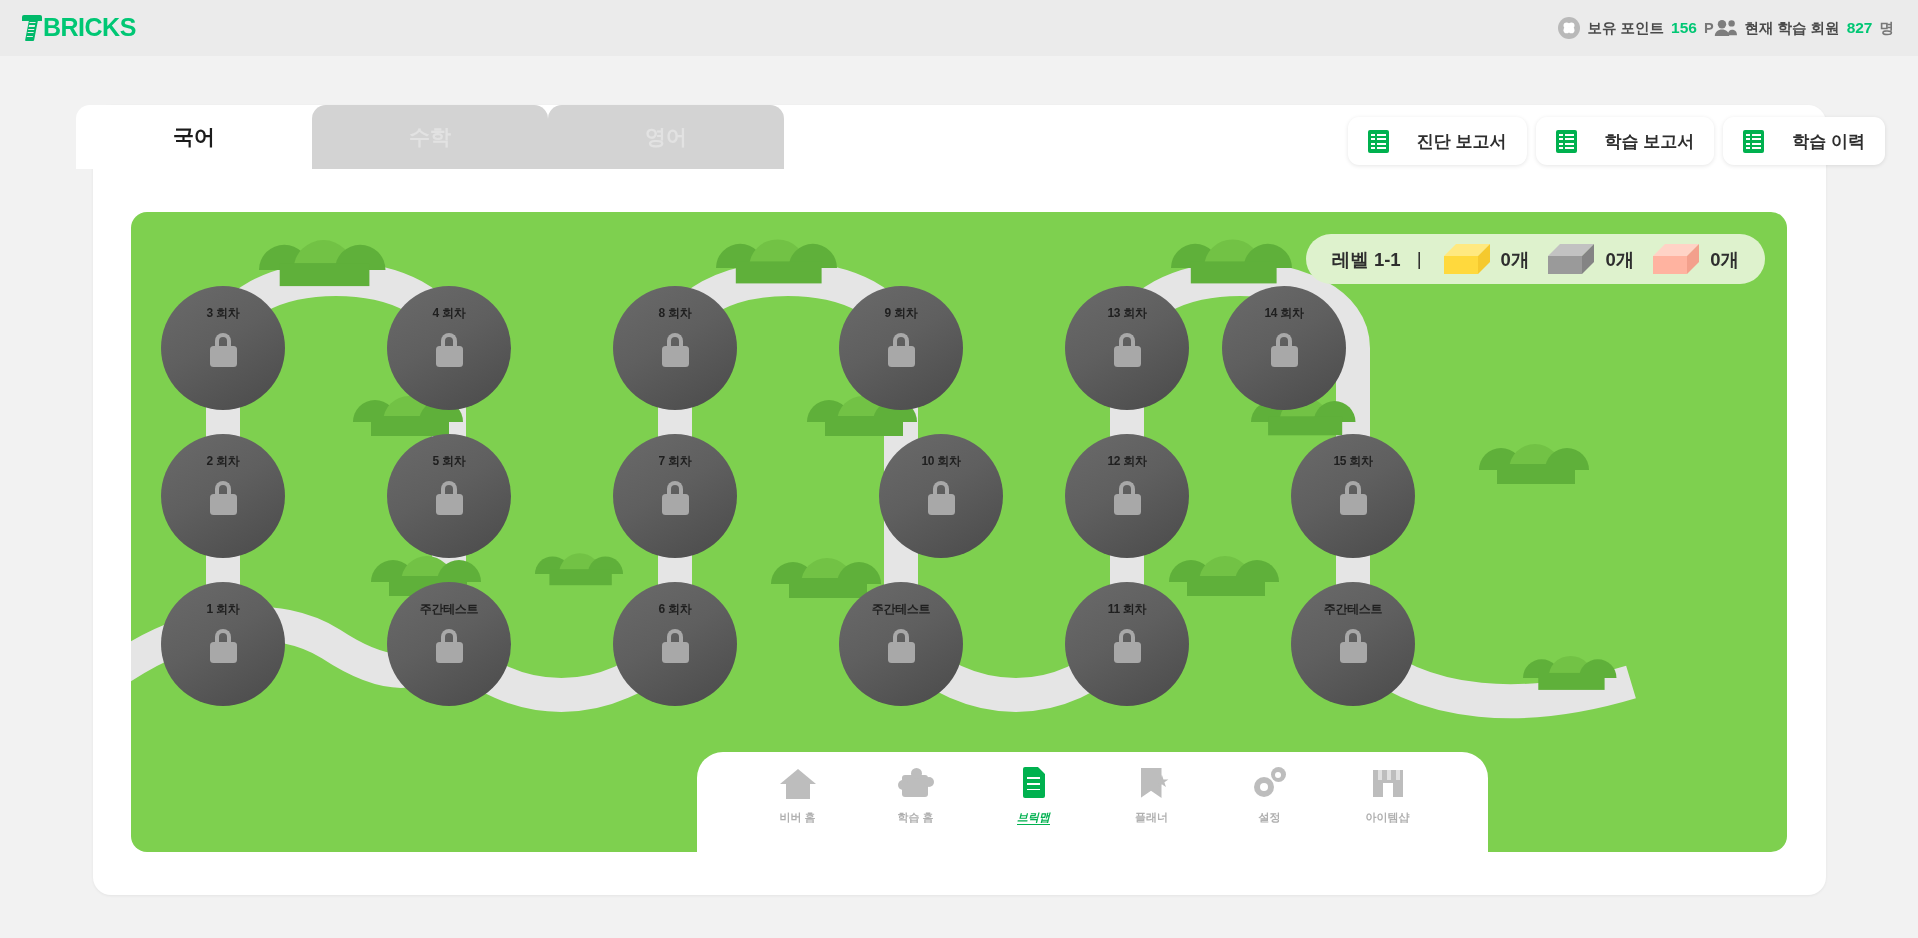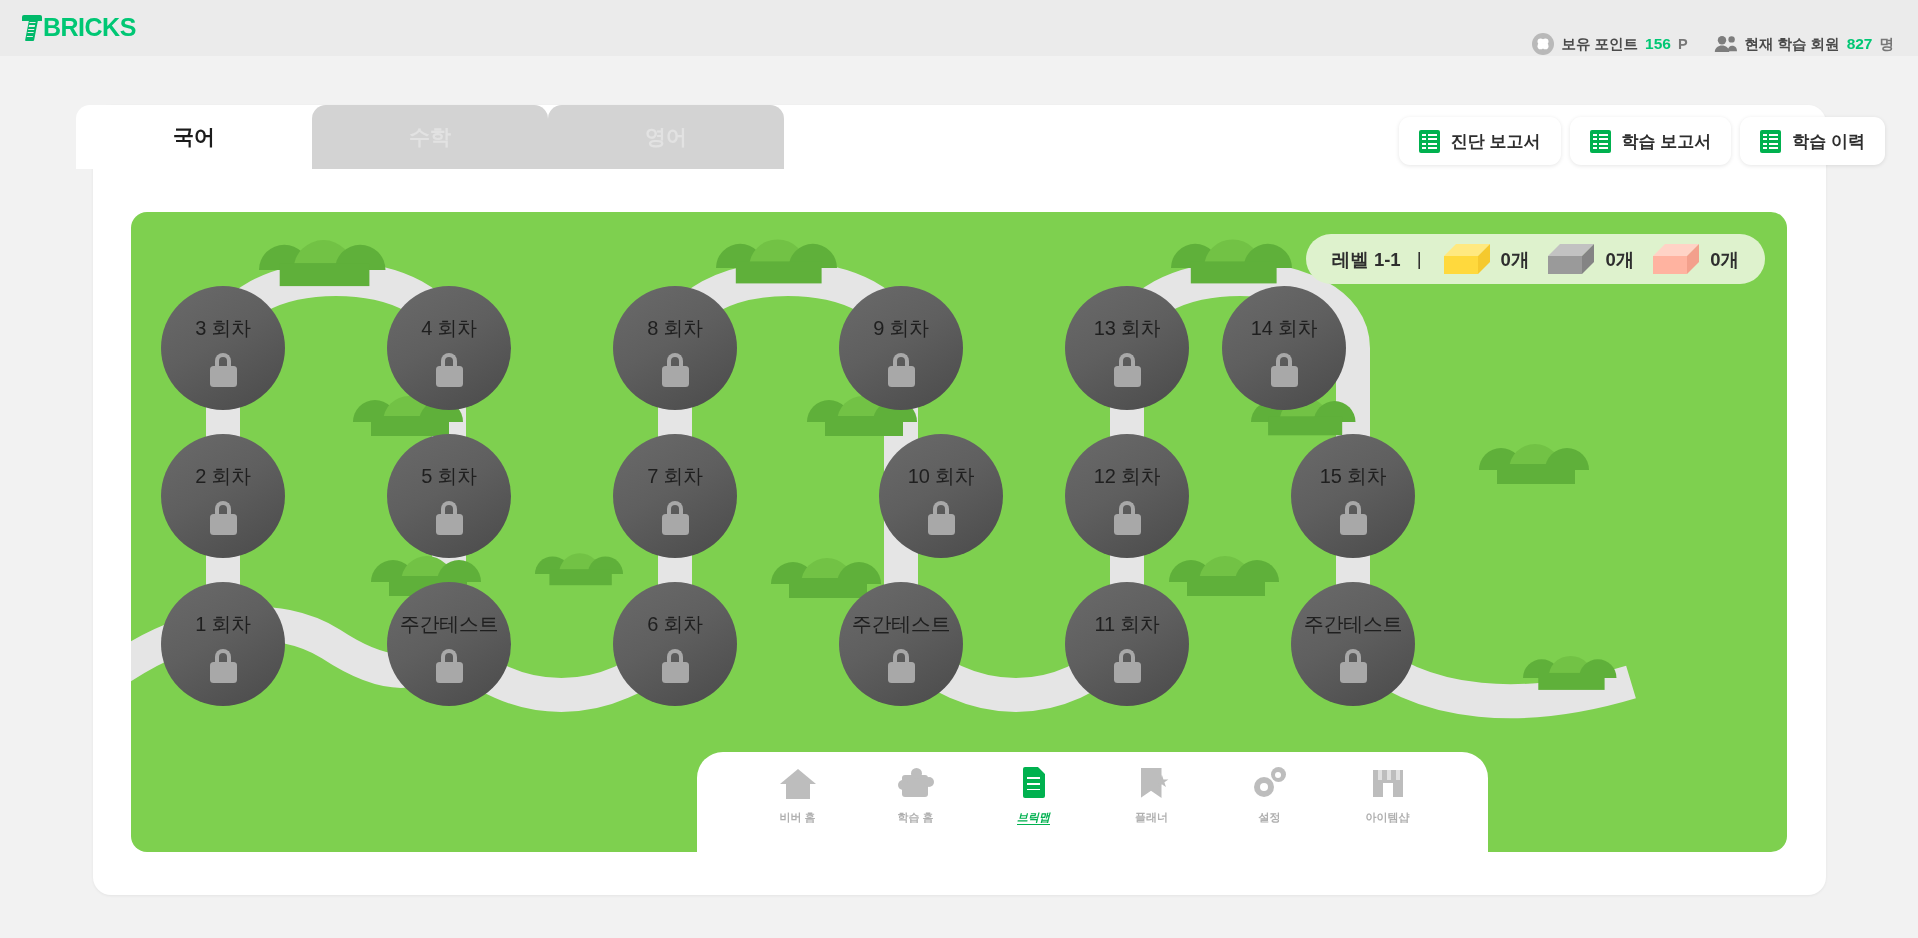--- a/index.html
+++ b/index.html
@@ -47,23 +47,23 @@
   .logo-seven .stem::after {
     content: "";
     position: absolute; left: 1px; top: 2px;
     width: 6px; height: 16px;
     background: repeating-linear-gradient(
        to bottom, #ebebeb 0px, #ebebeb 1.2px, transparent 1.2px, transparent 3.4px);
   }
   .logo-word { font-weight: 900; font-size: 25px; color: #00c774; }
 
   .header-right {
-    position: absolute; right: 24px; top: 16px;
+    position: absolute; right: 24px; top: 0;
     height: 56px;
-    display: flex; align-items: center; gap: 26px;
+    display: flex; align-items: center; 
   }
   .hstat { display: flex; align-items: center; gap: 7px; }
   .hstat-label { font-size: 14.5px; color: #4a4a4a; font-weight: 700; }
   .hstat-value { font-size: 15.5px; color: #00c774; font-weight: 800; }
   .hstat-unit  { font-size: 14.5px; color: #777; font-weight: 600; }
 
   .icon-clover {
     width: 22px; height: 22px; border-radius: 50%;
     background: #b9b9b9;
     display: flex; align-items: center; justify-content: center;
@@ -91,21 +91,21 @@
   .tab.inactive { background: #d3d3d3; color: #e2e2e2; }
 
   
   .reports {
     position: absolute; right: 33px; top: 117px;
     display: flex; gap: 9px; z-index: 6;
   }
   .report-btn {
     height: 48px; padding: 0 20px;
     background: #ffffff; border-radius: 11px;
-    display: flex; align-items: center; gap: 11px;
+    display: flex; align-items: center; gap: 28px;
     font-size: 17px; font-weight: 800; color: #2e2e2e;
     box-shadow: 0 1px 4px rgba(0,0,0,0.10);
     white-space: nowrap;
   }
   .icon-doclist {
     width: 21px; height: 23px; border-radius: 2px;
     background: #00b14f; position: relative; flex: none;
   }
   .icon-doclist::before {
     content: "";
@@ -148,22 +148,22 @@
   .node {
     position: absolute;
     width: 124px; height: 124px;
     border-radius: 50%;
     background: linear-gradient(150deg,#6a6a6a 0%,#5f5f5f 45%,#4a4a4a 100%);
     display: flex; flex-direction: column; align-items: center;
     z-index: 20;
     cursor: pointer;
   }
   .node-label {
-    margin-top: 29px;
-    font-size: 20px; font-weight: 400; color: #1f1f1f;
+    margin-top: 19px;
+    font-size: 12px; font-weight: 700; color: #1f1f1f;
     white-space: nowrap; letter-spacing: -0.3px;
   }
   .icon-lock {
     margin-top: 11px;
     width: 27px; height: 34px; position: relative;
   }
   .icon-lock .shackle {
     position: absolute; left: 5.5px; top: 0;
     width: 16px; height: 16px;
     border: 4.5px solid #a8a8a8;

